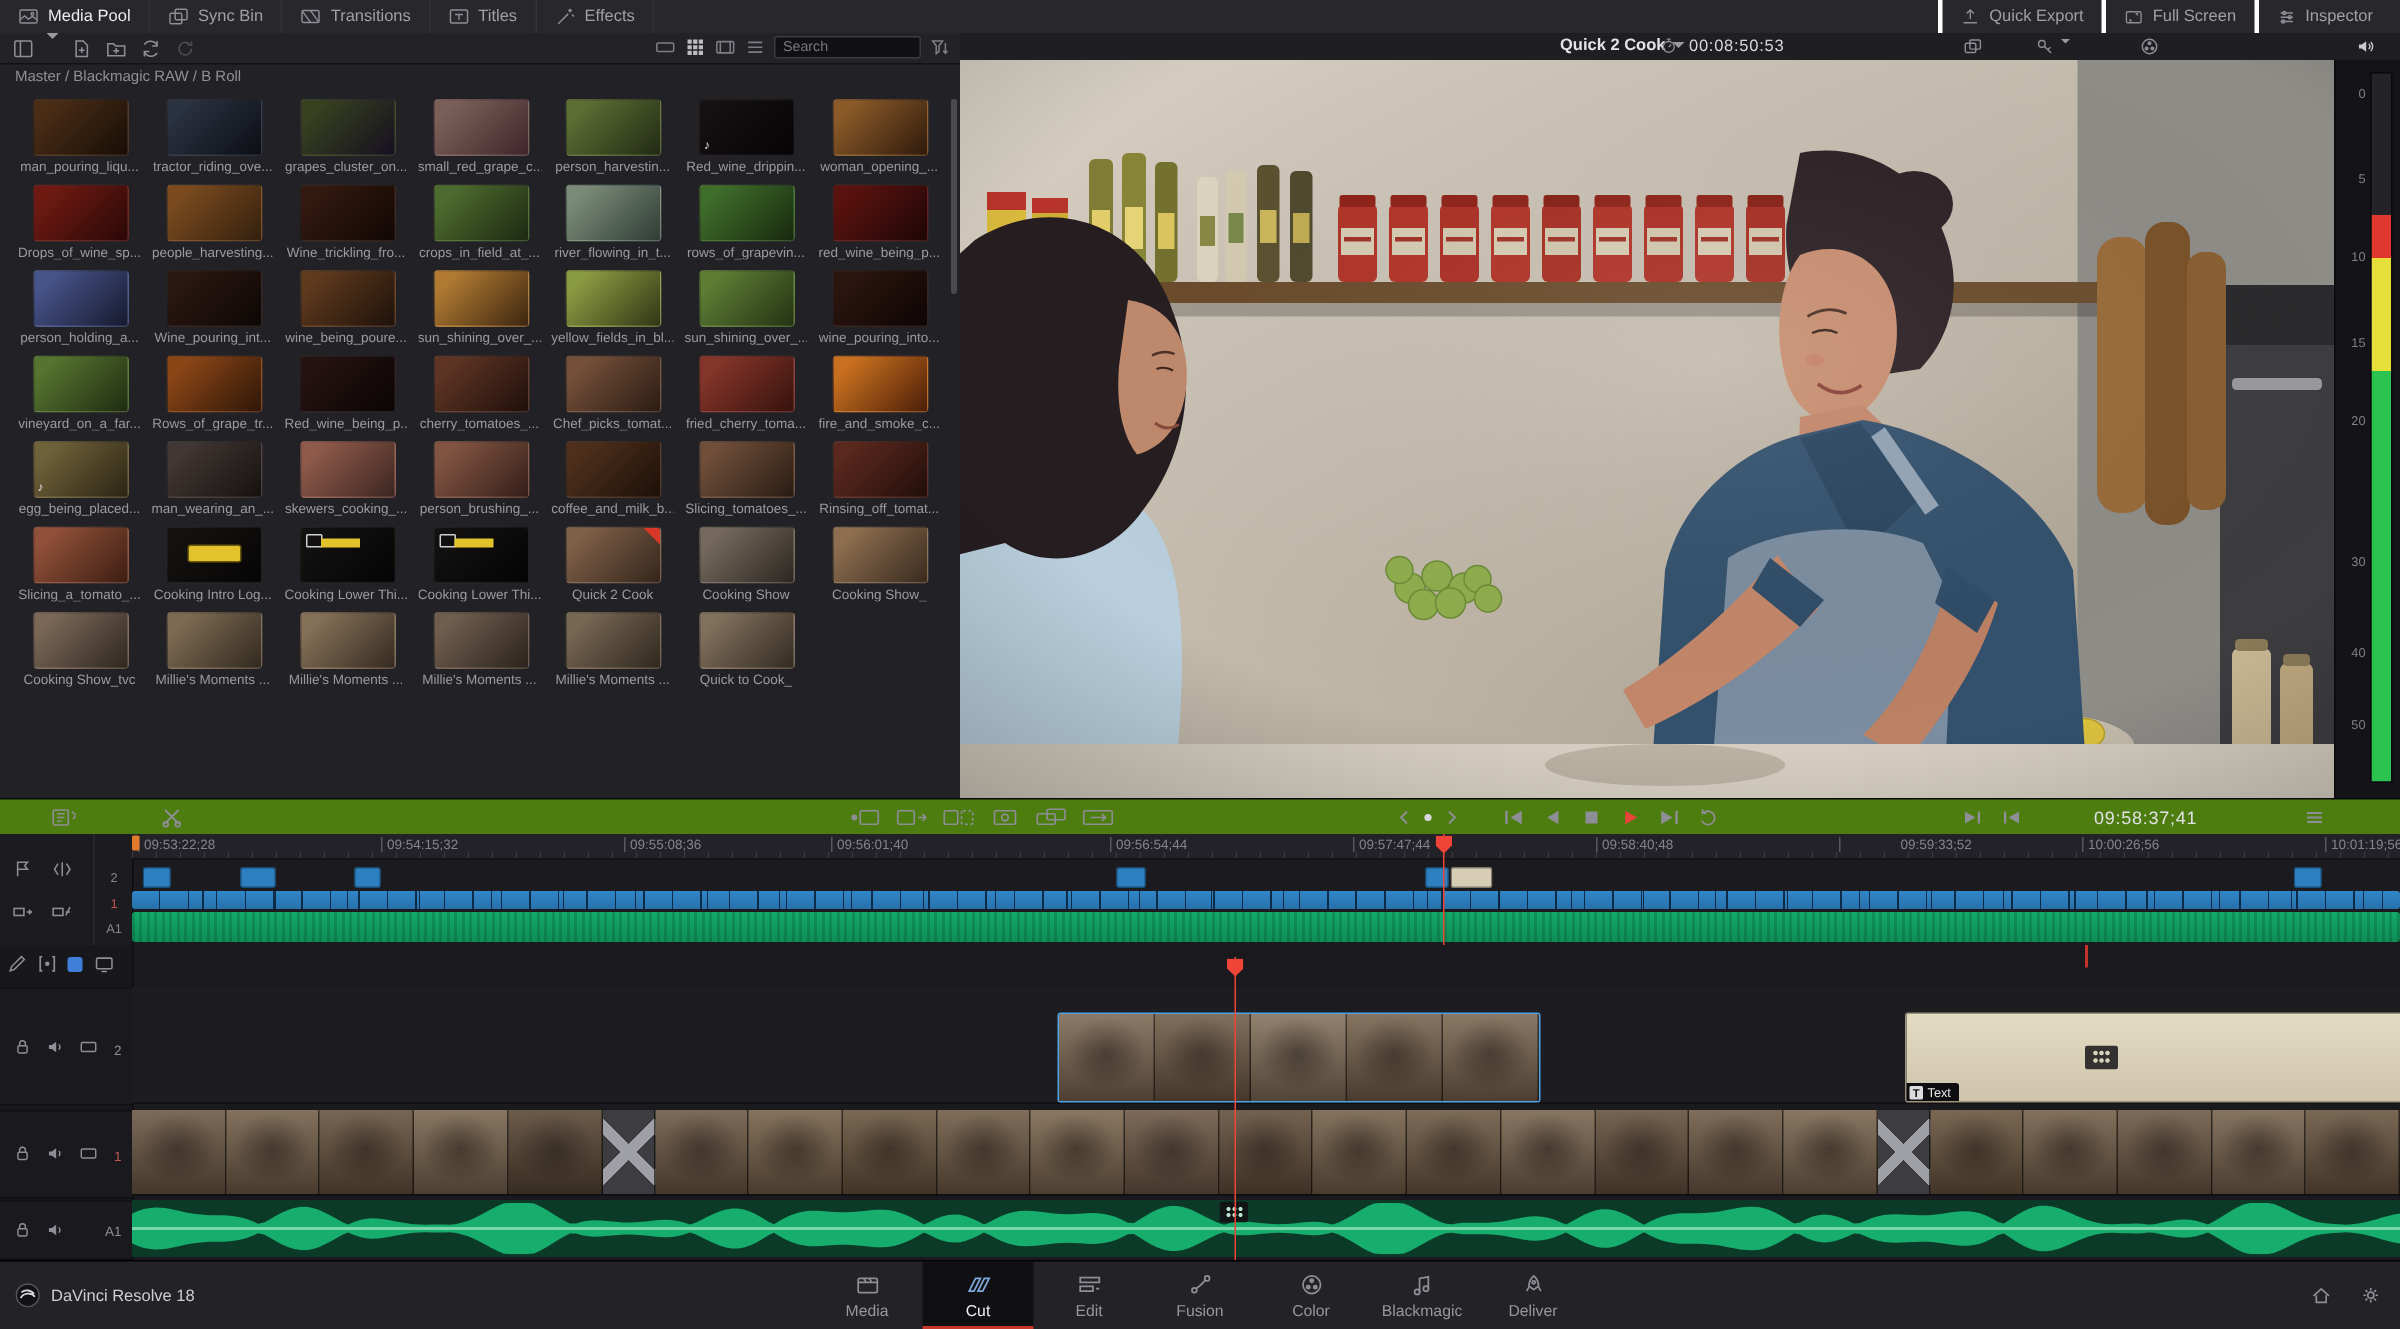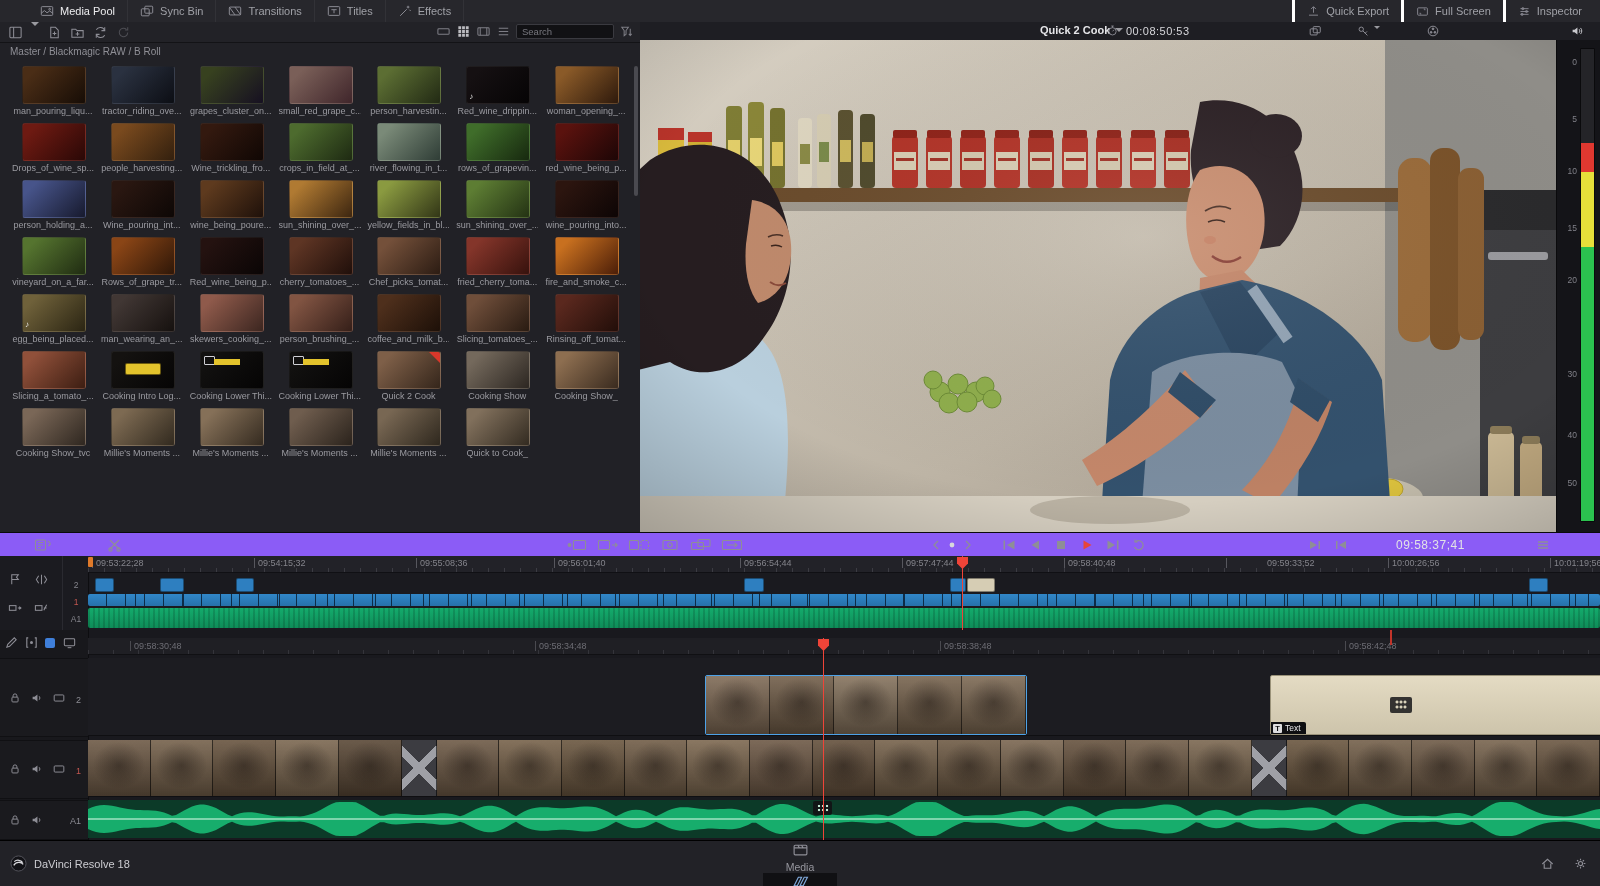--- a/index.html
+++ b/index.html
@@ -44,21 +44,21 @@
   .vh-ic{position:absolute;top:2px;width:14px;height:14px;}
   #vh-tc{position:absolute;left:486px;top:3px;color:#d6d6da;font-size:11px;letter-spacing:.5px;}
   #viewer-video{position:absolute;left:640px;top:40px;width:916px;height:492px;background:#000;overflow:hidden;}
   
   #meter{position:absolute;left:1556px;top:40px;width:44px;height:492px;background:#141418;border-left:1px solid #0a0a0c;}
   #meter-bar{position:absolute;right:6px;top:8px;bottom:10px;width:13px;background:
      linear-gradient(to bottom,#242428 0%,#242428 20%,#e03830 20%,#e03830 26%,#e6df3a 26%,#e6df3a 42%,#2bc24f 42%,#2bc24f 100%);
      border:1px solid #0a0a0c;border-radius:1px;}
   .mlabel{position:absolute;right:24px;width:18px;text-align:right;font-size:8.5px;color:#808088;}
   
-  #toolrow{position:absolute;left:0;top:532px;width:1600px;height:24px;background:#8b5cf6;border-top:1px solid #0a0a0c;border-bottom:1px solid #0a0a0c;}
+  #toolrow{position:absolute;left:0;top:532px;width:1600px;height:24px;background:#4d7c0f;border-top:1px solid #0a0a0c;border-bottom:1px solid #0a0a0c;}
   .trbtn{position:absolute;top:4px;width:18px;height:16px;}
   #edit-tools{position:absolute;left:566px;top:5px;display:flex;gap:9px;}
   #edit-tools svg{width:22px;height:14px;}
   #transport{position:absolute;left:1000px;top:4px;display:flex;gap:8px;}
   #transport svg{width:18px;height:16px;}
   #tr-tc{position:absolute;left:1396px;top:5px;width:96px;color:#e2e2e6;font-size:12px;letter-spacing:.5px;}
   
   #tl-upper{position:absolute;left:0;top:556px;width:1600px;height:74px;background:#1a1a1f;}
   #tlu-left{position:absolute;left:0;top:0;width:88px;height:74px;background:#1b1b20;border-right:1px solid #0d0d10;}
   #tlu-left .numcol{position:absolute;left:62px;top:0;bottom:0;width:26px;border-left:1px solid #2a2a30;}
@@ -107,36 +107,36 @@
   .fsfr.x{flex:0 0 34px;background:#3c3c41 !important;background-image:linear-gradient(45deg,transparent 44%,#9fa0a6 44%,#9fa0a6 56%,transparent 56%),linear-gradient(-45deg,transparent 44%,#9fa0a6 44%,#9fa0a6 56%,transparent 56%) !important;}
   #a1row{position:absolute;left:88px;right:0;top:170px;height:38px;background:#0c3a28;}
   #a1row .cl{position:absolute;left:0;right:0;top:18px;height:1.5px;background:rgba(210,245,225,.55);}
   #a1-badge{position:absolute;left:725px;top:1px;width:19px;height:14px;background:rgba(18,18,20,.9);border-radius:2px;
      background-image:radial-gradient(circle at 6px 5px,#bfe6d2 1.1px,transparent 1.6px),radial-gradient(circle at 10px 5px,#bfe6d2 1.1px,transparent 1.6px),radial-gradient(circle at 14px 5px,#bfe6d2 1.1px,transparent 1.6px),radial-gradient(circle at 6px 9px,#bfe6d2 1.1px,transparent 1.6px),radial-gradient(circle at 10px 9px,#bfe6d2 1.1px,transparent 1.6px),radial-gradient(circle at 14px 9px,#bfe6d2 1.1px,transparent 1.6px);}
   #tll-ph{position:absolute;top:8px;bottom:0;width:1px;background:#ef4438;}
   #tll-ph-flag{position:absolute;top:9px;width:11px;height:12px;background:#ef4438;clip-path:polygon(0 0,100% 0,100% 55%,50% 100%,0 55%);}
   
   #navbar{position:absolute;left:0;top:840px;width:1600px;height:46px;background:#222227;border-top:1px solid #000;}
   #nb-logo{position:absolute;left:10px;top:14px;display:flex;align-items:center;gap:7px;color:#cdcdd2;font-size:11px;}
-  #nb-pages{position:absolute;left:50%;top:0;transform:translateX(-50%);display:flex;height:46px;flex-direction:column;}
+  #nb-pages{position:absolute;left:50%;top:0;transform:translateX(-50%);display:flex;height:46px;}
   .nav-page{width:74px;display:flex;flex-direction:column;align-items:center;justify-content:center;gap:3px;color:#96969d;font-size:10.5px;position:relative;}
   .nav-page svg{width:17px;height:17px;}
   .nav-page.active{background:#101013;color:#f0f0f2;}
   .nav-page.active::after{content:"";position:absolute;left:0;right:0;bottom:0;height:3px;background:#c8372c;}
   .nav-page.active svg{color:#7fa8da;}
   #nb-right{position:absolute;right:12px;top:15px;display:flex;gap:18px;}
   #nb-right svg{width:15px;height:15px;}
 </style>
 </head>
 <body>
 
 <div id="stage">
 
   <div id="topbar">
-    <div id="tb-tabs" style="display:flex;height:22px;margin-left:28px;">
+    <div id="tb-tabs" style="display:flex;height:22px;">
         <div class="tb-tab active">
           <span class="ic">
             <svg viewBox="0 0 16 16" stroke="currentColor" fill="none" stroke-width="1.1" width="14" height="14">
               <rect x="1.5" y="3" width="13" height="10" rx="1"></rect>
               <path d="M1.5 10.5l3.5-3 3 2.5 3-2 3.5 2.5"></path>
               <circle cx="11" cy="6" r="1"></circle>
             </svg>
           </span>
           <span>Media Pool</span>
         </div>
@@ -955,26 +955,20 @@
         <span class="hic ic" style="left:30px;top:12px;">
             <svg viewBox="0 0 16 16" fill="currentColor">
               <path d="M3 6.5v3h2.2L8.5 12V4L5.2 6.5z"></path>
               <path d="M10.5 6a3 3 0 0 1 0 4" fill="none" stroke="currentColor" stroke-width="1.1"></path>
             </svg>
           </span>
         <span class="hnum" style="top:15px;">A1</span>
       </div>
     </div>
 
-    <div id="tll-ruler">
-        <span class="tick2" style="left: 42px;">09:58:30;48</span>
-        <span class="tick2" style="left: 447px;">09:58:34;48</span>
-        <span class="tick2" style="left: 852px;">09:58:38;48</span>
-        <span class="tick2" style="left: 1257px;">09:58:42;48</span>
-      </div>
 
     <div class="trow" style="top:28px;height:77px;">
       <div id="clip-sel" style="left: 617px; width: 320px;">
           <div class="selfr" style="background: linear-gradient(rgba(255, 255, 255, 0.12), rgba(0, 0, 0, 0.38)), radial-gradient(60% 60% at 50% 45%, rgba(25, 15, 8, 0.5), rgba(0, 0, 0, 0) 70%), rgb(125, 104, 83);"></div>
           <div class="selfr" style="background: linear-gradient(rgba(255, 255, 255, 0.12), rgba(0, 0, 0, 0.38)), radial-gradient(60% 60% at 50% 45%, rgba(25, 15, 8, 0.5), rgba(0, 0, 0, 0) 70%), rgb(111, 91, 70);"></div>
           <div class="selfr" style="background: linear-gradient(rgba(255, 255, 255, 0.12), rgba(0, 0, 0, 0.38)), radial-gradient(60% 60% at 50% 45%, rgba(25, 15, 8, 0.5), rgba(0, 0, 0, 0) 70%), rgb(131, 112, 90);"></div>
           <div class="selfr" style="background: linear-gradient(rgba(255, 255, 255, 0.12), rgba(0, 0, 0, 0.38)), radial-gradient(60% 60% at 50% 45%, rgba(25, 15, 8, 0.5), rgba(0, 0, 0, 0) 70%), rgb(117, 97, 75);"></div>
           <div class="selfr" style="background: linear-gradient(rgba(255, 255, 255, 0.12), rgba(0, 0, 0, 0.38)), radial-gradient(60% 60% at 50% 45%, rgba(25, 15, 8, 0.5), rgba(0, 0, 0, 0) 70%), rgb(122, 102, 80);"></div>
         </div>
       <div id="title-clip" style="left: 1182px; width: 332px;">

